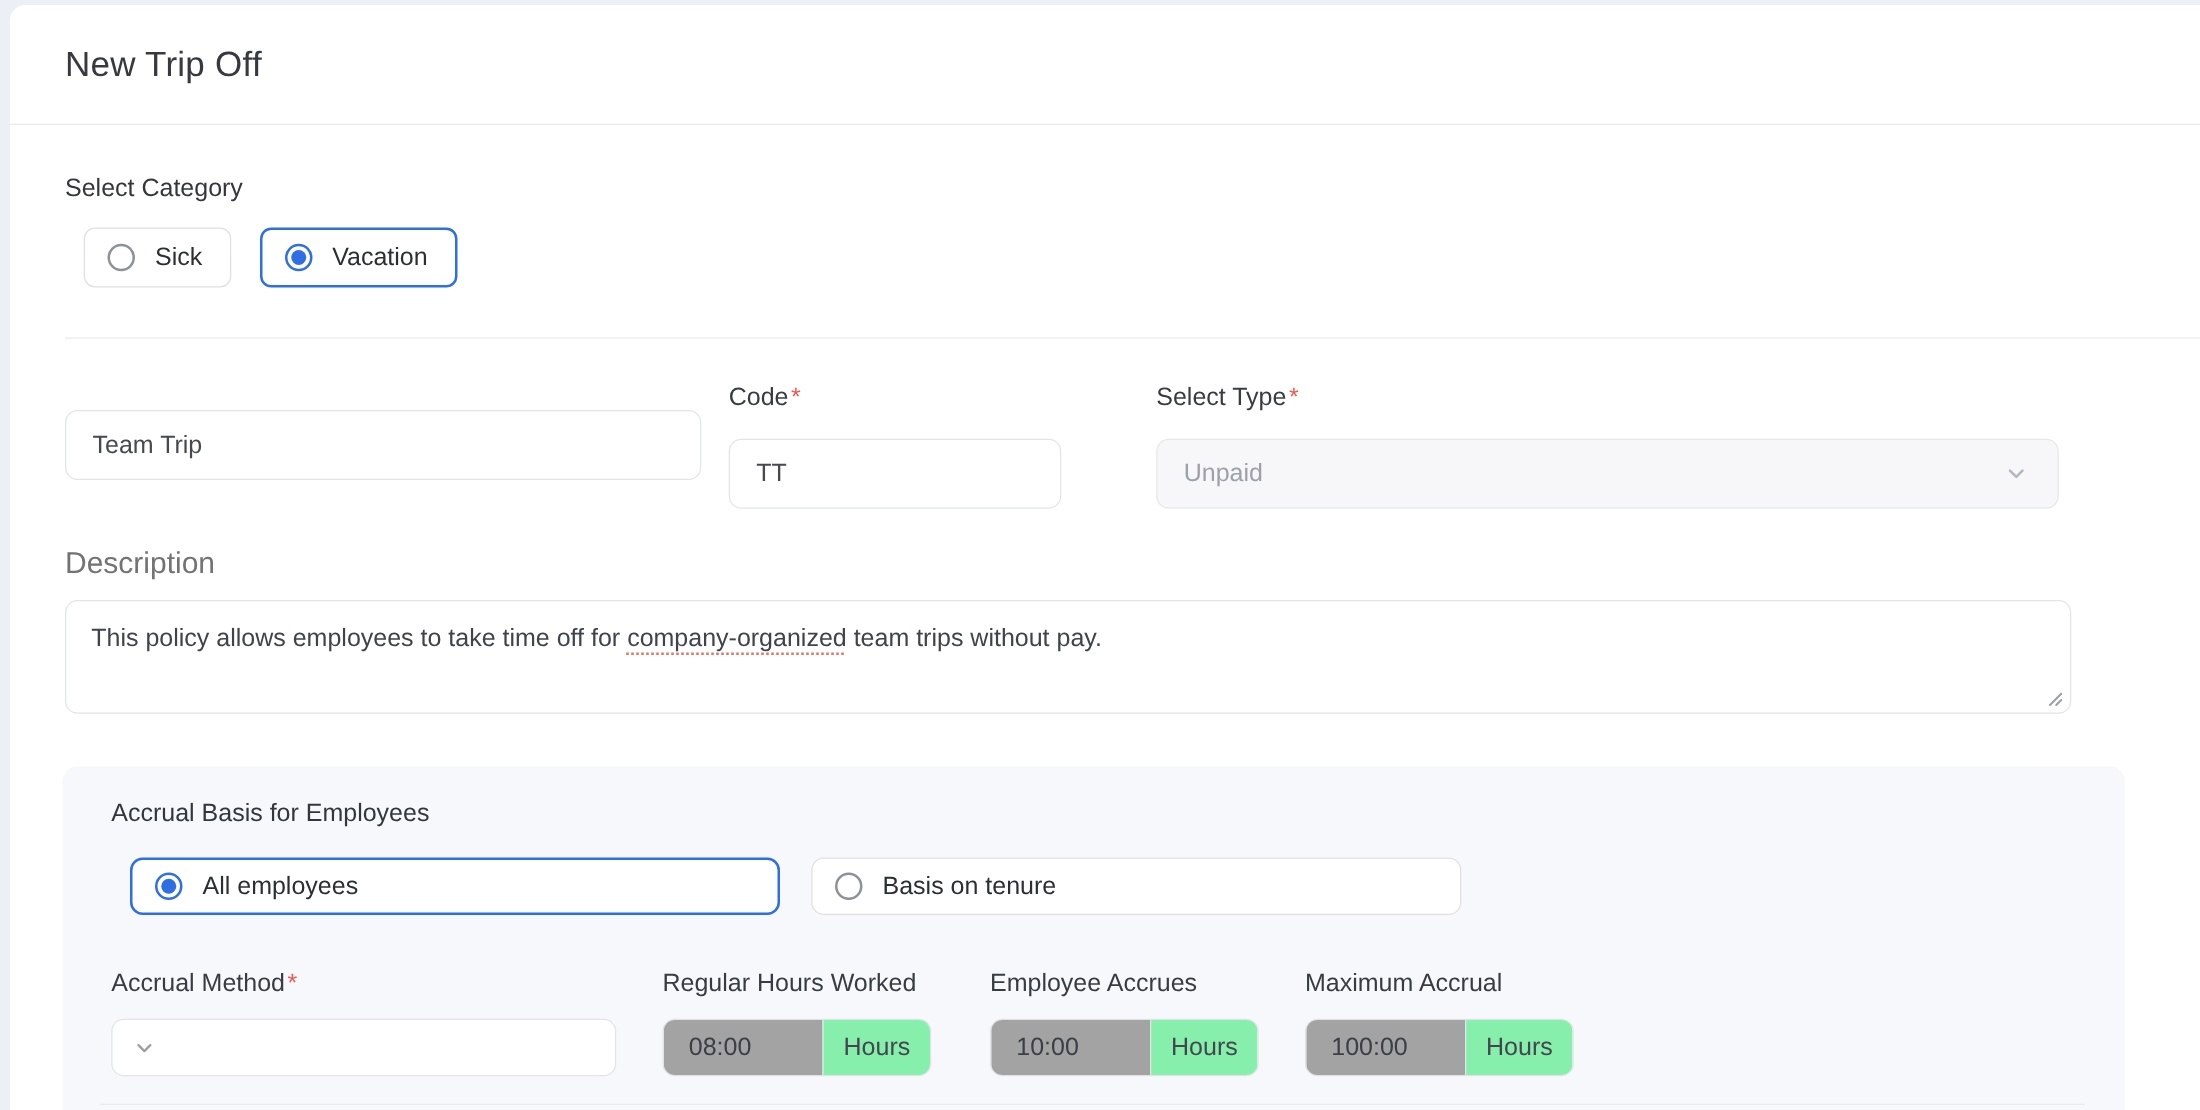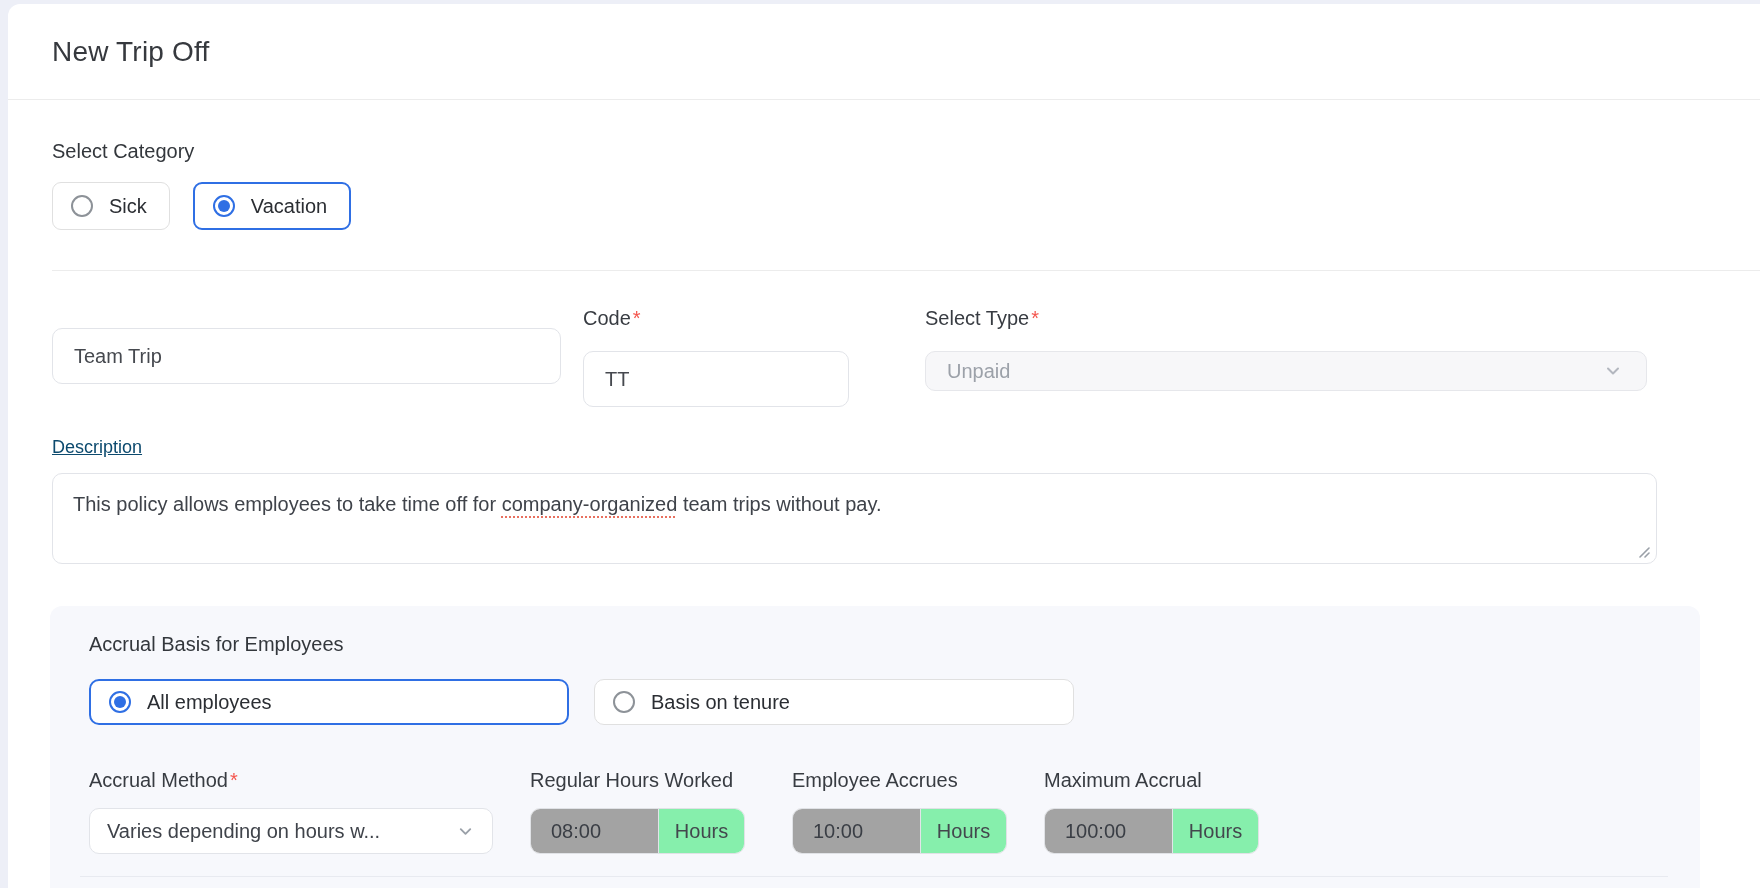--- a/index.html
+++ b/index.html
@@ -18,21 +18,21 @@
   .card-header { padding:32px 0 0 44px; height:95px; }
   .page-title { font-size:28px; font-weight:500; color:#36393e; letter-spacing:.2px; }
   .divider { height:1px; background:#ececec; }
   .divider-header { width:100%; }
   .body-wrap { padding-left:44px; }
   .field-label { font-size:20px; color:#383c42; }
   .req { color:#f4564e; margin-left:2px; }
 
   
   .section-label { margin-top:40px; font-size:20px; color:#33373c; }
-  .pill-row { display:flex; margin-top:19px; }
+  .pill-row { display:flex; margin-top:19px;margin-left:15px; }
   .pill {
     display:flex; align-items:center; background:#fff;
     border:1.5px solid #e0e0e0; border-radius:9px; height:48px;
     padding:0 22px 0 18px; cursor:pointer; font-size:20px; color:#2b2e33;
   }
   .pill + .pill { margin-left:23px; }
   .pill.selected { border:2px solid #2f6fe4; }
   .radio {
     width:22px; height:22px; border-radius:50%;
     border:2px solid #8d9298; margin-right:16px; position:relative; flex:none;
@@ -51,47 +51,47 @@
   .fcol .control { margin-top:21px; }
   .col-name { width:509px; margin-right:22px; }
   .col-code { width:266px; margin-right:76px; }
   .col-type { width:722px; }
   .text-input {
     width:100%; height:56px; border:1px solid #e2e4e9; border-radius:10px;
     font-family:"Liberation Sans", sans-serif; font-size:20px; color:#46494f;
     padding:0 21px; background:#fff; outline:none;
   }
   .select-box {
-    height:40px; border:1px solid #e6e7eb; border-radius:10px; background:#f7f7f9;
+    height:56px; border:1px solid #e6e7eb; border-radius:10px; background:#f7f7f9;
     display:flex; align-items:center; justify-content:space-between;
     padding:0 24px 0 21px; cursor:default;
   }
   .select-box .sel-text { font-size:20px; color:#9ca1a9; }
 
   
-  .desc-label { margin-top:30px; font-size:18px; color:#0c4a6e;text-decoration:underline; }
+  .desc-label { margin-top:30px; font-size:24px; color:#737373; }
   .textarea {
     position:relative; margin-top:15px; width:1605px; height:91px;
     border:1px solid #e2e4e9; border-radius:10px; background:#fff;
     padding:17px 20px; font-size:20px; color:#3f434a; line-height:26px;
   }
   .misspelled {
     text-decoration:underline dotted #e8705f 2px;
     text-underline-offset:5px;
   }
   .resize-handle { position:absolute; right:6px; bottom:5px; width:14px; height:14px; cursor:nwse-resize; }
 
   
   .panel {
     margin-top:42px; margin-left:-2px; width:1650px; height:350px;
     background:#f7f8fc; border-radius:12px; padding:27px 0 0 39px;
   }
   .panel-title { font-size:20px; color:#33373c; }
   .panel .pill-row { margin-top:23px; }
-  .panel .pill { height:46px; width:480px; border-radius:10px; }
+  .panel .pill { height:46px; width:520px; border-radius:10px; }
   .panel .pill + .pill { margin-left:25px; }
   .acc-row { display:flex; margin-top:44px; }
   .acol .field-label { display:block; }
   .acol .control { margin-top:16px; }
   .col-method { width:404px; margin-right:37px; }
   .col-hours { width:215px; }
   .col-hours.gap-lg { margin-right:47px; }
   .col-hours.gap-sm { margin-right:37px; }
   .method-select {
     height:46px; border:1px solid #e2e4e9; border-radius:10px; background:#fff;
@@ -188,21 +188,20 @@
           <span class="radio"></span>
           <span>Basis on tenure</span>
         </div>
       </div>
 
       <div class="acc-row">
         <div class="acol col-method">
           <span class="field-label"><span>Accrual Method</span><span class="req">*</span></span>
           <div class="control">
             <div class="method-select">
-              <span class="sel-text">Varies depending on hours w...</span>
               <svg class="chev" width="17" height="17" viewBox="0 0 18 18">
                   <path d="M4 6.5l5 5 5-5" stroke="#9aa0a8" stroke-width="2" fill="none" stroke-linecap="round" stroke-linejoin="round"></path>
                 </svg>
             </div>
           </div>
         </div>
 
         <div class="acol col-hours gap-lg">
           <span class="field-label">Regular Hours Worked</span>
           <div class="control">

